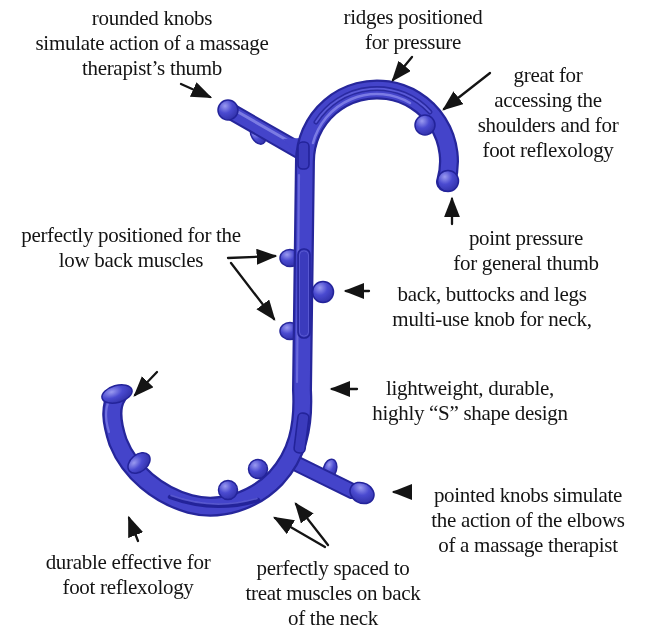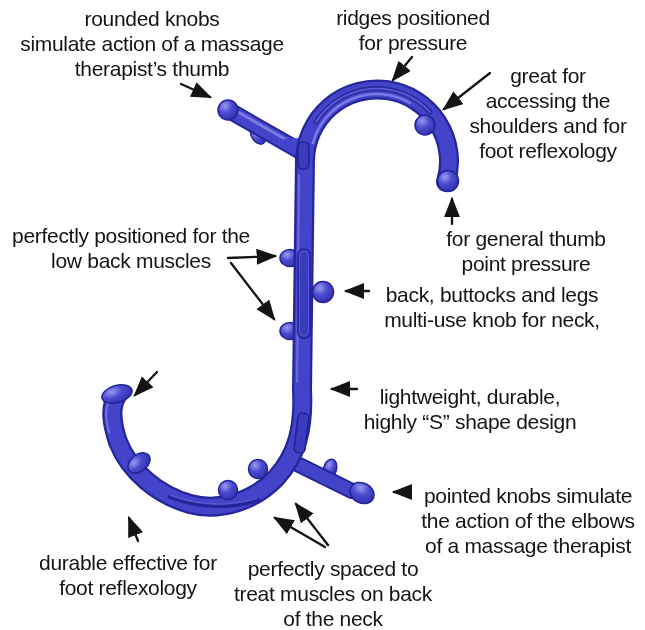--- a/index.html
+++ b/index.html
@@ -3,21 +3,21 @@
 <meta charset="utf-8">
 <style>
   html, body { margin: 0; padding: 0; }
   body {
     width: 645px; height: 630px;
     background: #ffffff;
     overflow: hidden;
     font-family: "Liberation Sans", sans-serif;
     position: relative;
   }
-  .stage { position: absolute; inset: 0; width: 645px; height: 502px; }
+  .stage { position: absolute; inset: 0; width: 645px; height: 502px; font-family: Liberation Serif, serif; }
   svg.art { position: absolute; left: 0; top: 0; }
   .ann {
     position: absolute;
     text-align: center;
     color: #141414;
     font-size: 21px;
     line-height: 25px;
     letter-spacing: -0.3px;
   }
   .ann span { display: block; white-space: nowrap; }
@@ -110,36 +110,36 @@
   </div>
 
   <div class="ann" style="left:448px; top:63px; width:200px">
     <span>great for</span>
     <span>accessing the</span>
     <span>shoulders and for</span>
     <span>foot reflexology</span>
   </div>
 
   <div class="ann" style="left:421px; top:226px; width:210px">
+    <span>point pressure</span>
     <span>for general thumb</span>
-    <span>point pressure</span>
   </div>
 
   <div class="ann" style="left:362px; top:282px; width:260px">
     <span>back, buttocks and legs</span>
     <span>multi-use knob for neck,</span>
   </div>
 
   <div class="ann" style="left:-19px; top:223px; width:300px">
     <span>perfectly positioned for the</span>
     <span>low back muscles</span>
   </div>
 
 
-  <div class="ann" style="left:340px; top:384px; width:260px">
+  <div class="ann" style="left:340px; top:376px; width:260px">
     <span>lightweight, durable,</span>
     <span>highly “S” shape design</span>
   </div>
 
   <div class="ann" style="left:393px; top:483px; width:270px">
     <span>pointed knobs simulate</span>
     <span>the action of the elbows</span>
     <span>of a massage therapist</span>
   </div>
 

